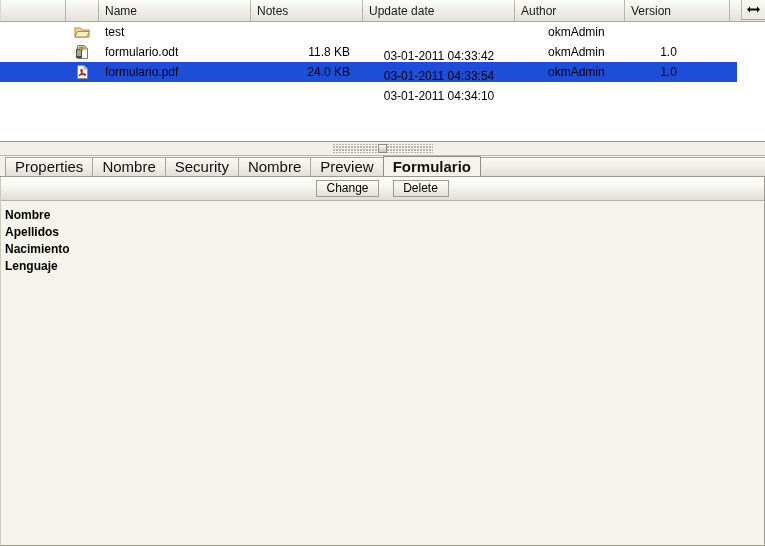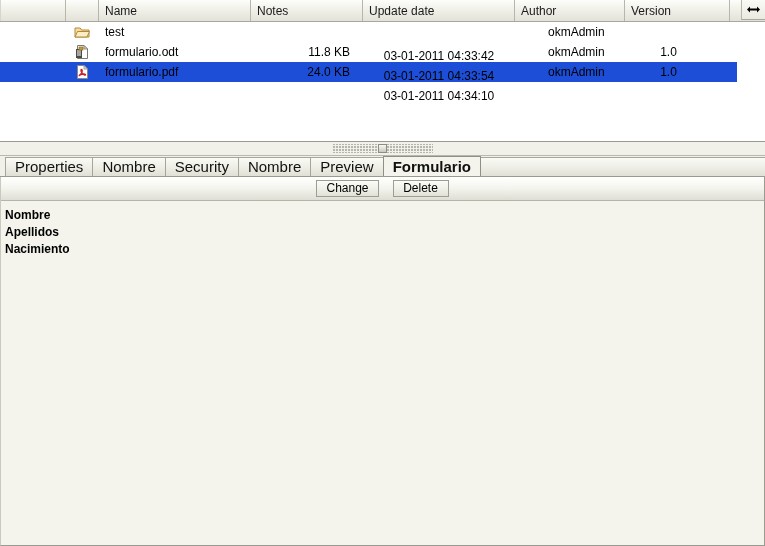--- a/index.html
+++ b/index.html
@@ -346,17 +346,18 @@
 
     <div class="toolbar">
       <div class="btn">Change</div>
       <div class="btn">Delete</div>
     </div>
 
     <div class="formarea">
       <div class="formrow">Nombre</div>
       <div class="formrow">Apellidos</div>
       <div class="formrow">Nacimiento</div>
+      <div class="formrow">Lenguaje</div>
     </div>
 
   </div>
 
 </div>
 
 </body></html>

